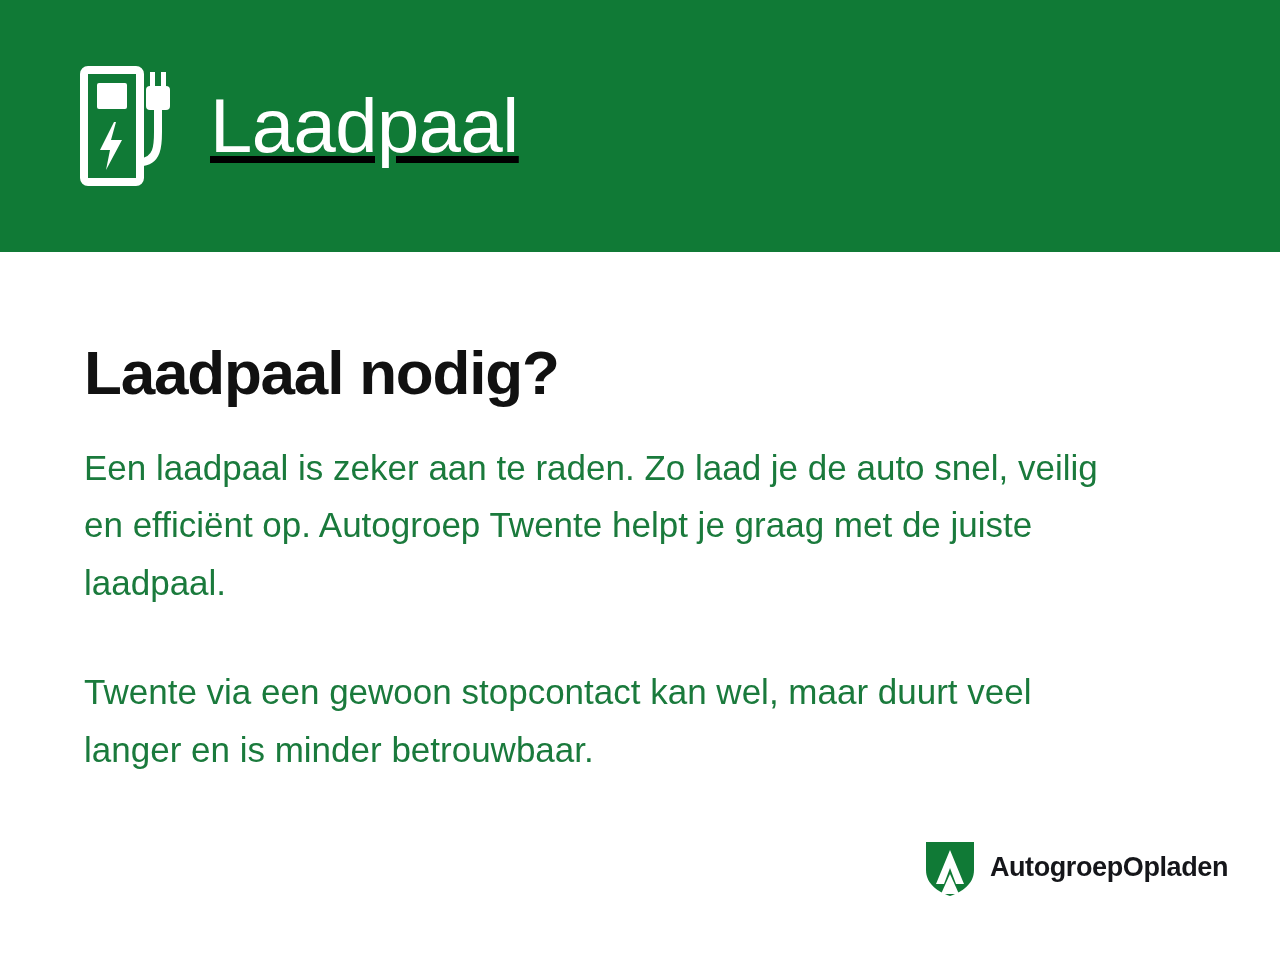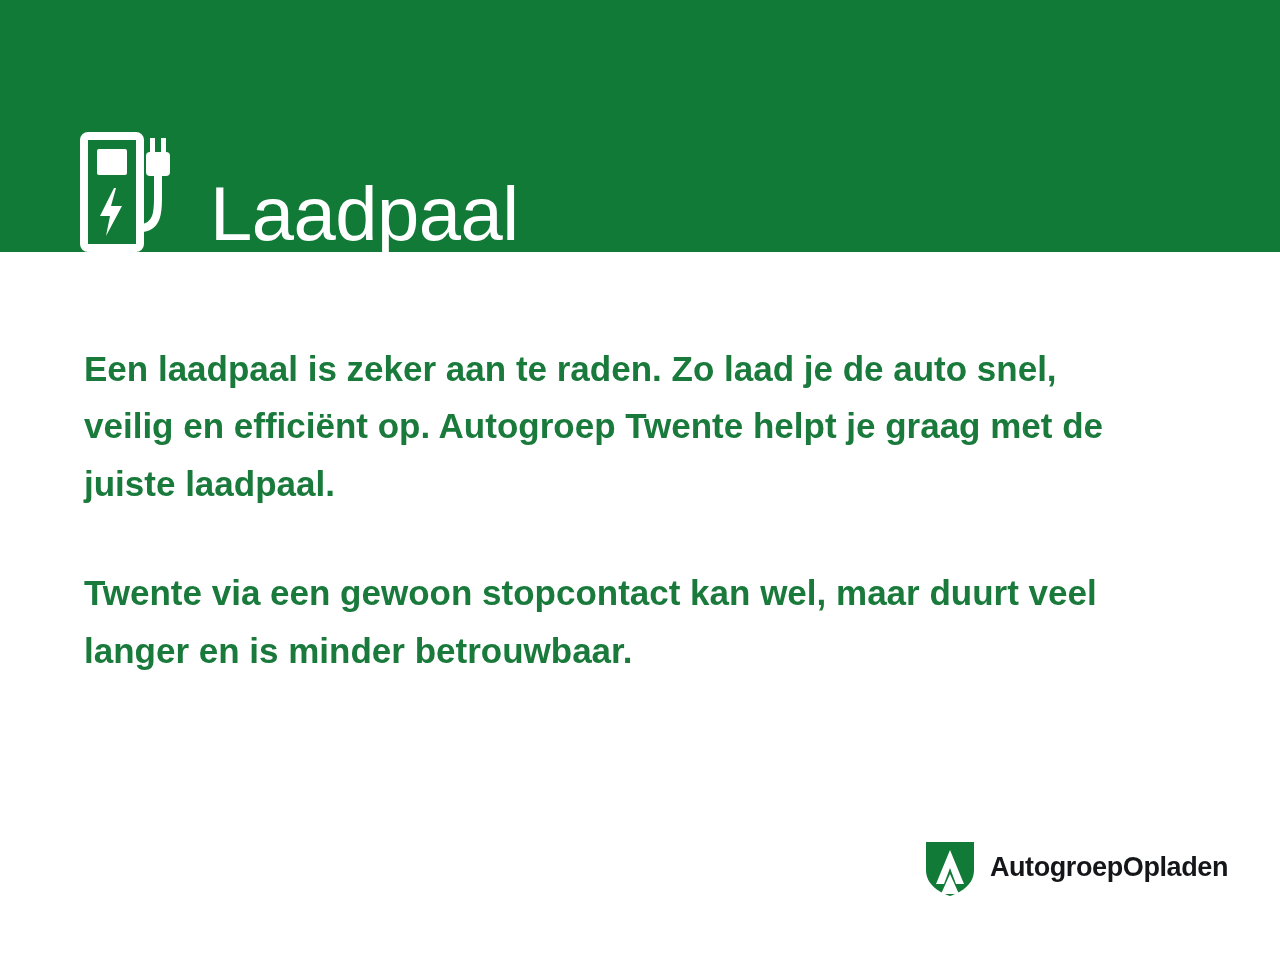--- a/index.html
+++ b/index.html
@@ -20,23 +20,24 @@
     height: 960px;
     background: #ffffff;
     box-sizing: border-box;
   }
 
   
   .header {
     height: 252px;
     background: #107a36;
     display: flex;
-    align-items: flex-end;
+    align-items: center;
     padding-left: 80px;
     box-sizing: border-box;
+    text-decoration: underline;
   }
   .header-icon {
     width: 96px;
     height: 120px;
     flex: 0 0 auto;
     display: block;
   }
   .header-title {
     color: #ffffff;
     font-size: 76px;
@@ -59,21 +60,21 @@
     letter-spacing: -1.2px;
     line-height: 1.05;
     margin: 0 0 34px 0;
   }
   .paragraph {
     font-size: 35px;
     line-height: 1.64;
     color: #1a7a3c;
     max-width: 1040px;
     margin: 0;
-    font-weight: 700;
+    font-weight: 400;
   }
   .paragraph + .paragraph {
     margin-top: 52px;
   }
 
   
   .logo {
     position: absolute;
     right: 52px;
     bottom: 62px;
@@ -115,20 +116,21 @@
       <path d="M60 96 C78 96 78 78 78 66 L78 44" fill="none" stroke="#ffffff" stroke-width="8" stroke-linecap="round"></path>
 
       <rect x="66" y="20" width="24" height="24" rx="4" fill="#ffffff"></rect>
       <rect x="70" y="6" width="5" height="14" fill="#ffffff"></rect>
       <rect x="81" y="6" width="5" height="14" fill="#ffffff"></rect>
     </svg>
     <div class="header-title">Laadpaal</div>
   </div>
 
   <div class="body-wrap">
+    <h1 class="headline">Laadpaal nodig?</h1>
     <p class="paragraph">Een laadpaal is zeker aan te raden. Zo laad je de auto snel, veilig en efficiënt op. Autogroep Twente helpt je graag met de juiste laadpaal.</p>
     <p class="paragraph">Twente via een gewoon stopcontact kan wel, maar duurt veel langer en is minder betrouwbaar.</p>
   </div>
 
   <div class="logo">
     <svg class="logo-shield" viewBox="0 0 56 62" aria-hidden="true">
       <path d="M4 6 L52 6 L52 34 C52 48 40 56 28 60 C16 56 4 48 4 34 Z" fill="#107a36" rx="4"></path>
       <path d="M28 14 L42 48 L34 48 L28 32 L22 48 L14 48 Z" fill="#ffffff"></path>
       <path d="M28 38 L37 58 L19 58 Z" fill="#ffffff"></path>
     </svg>

